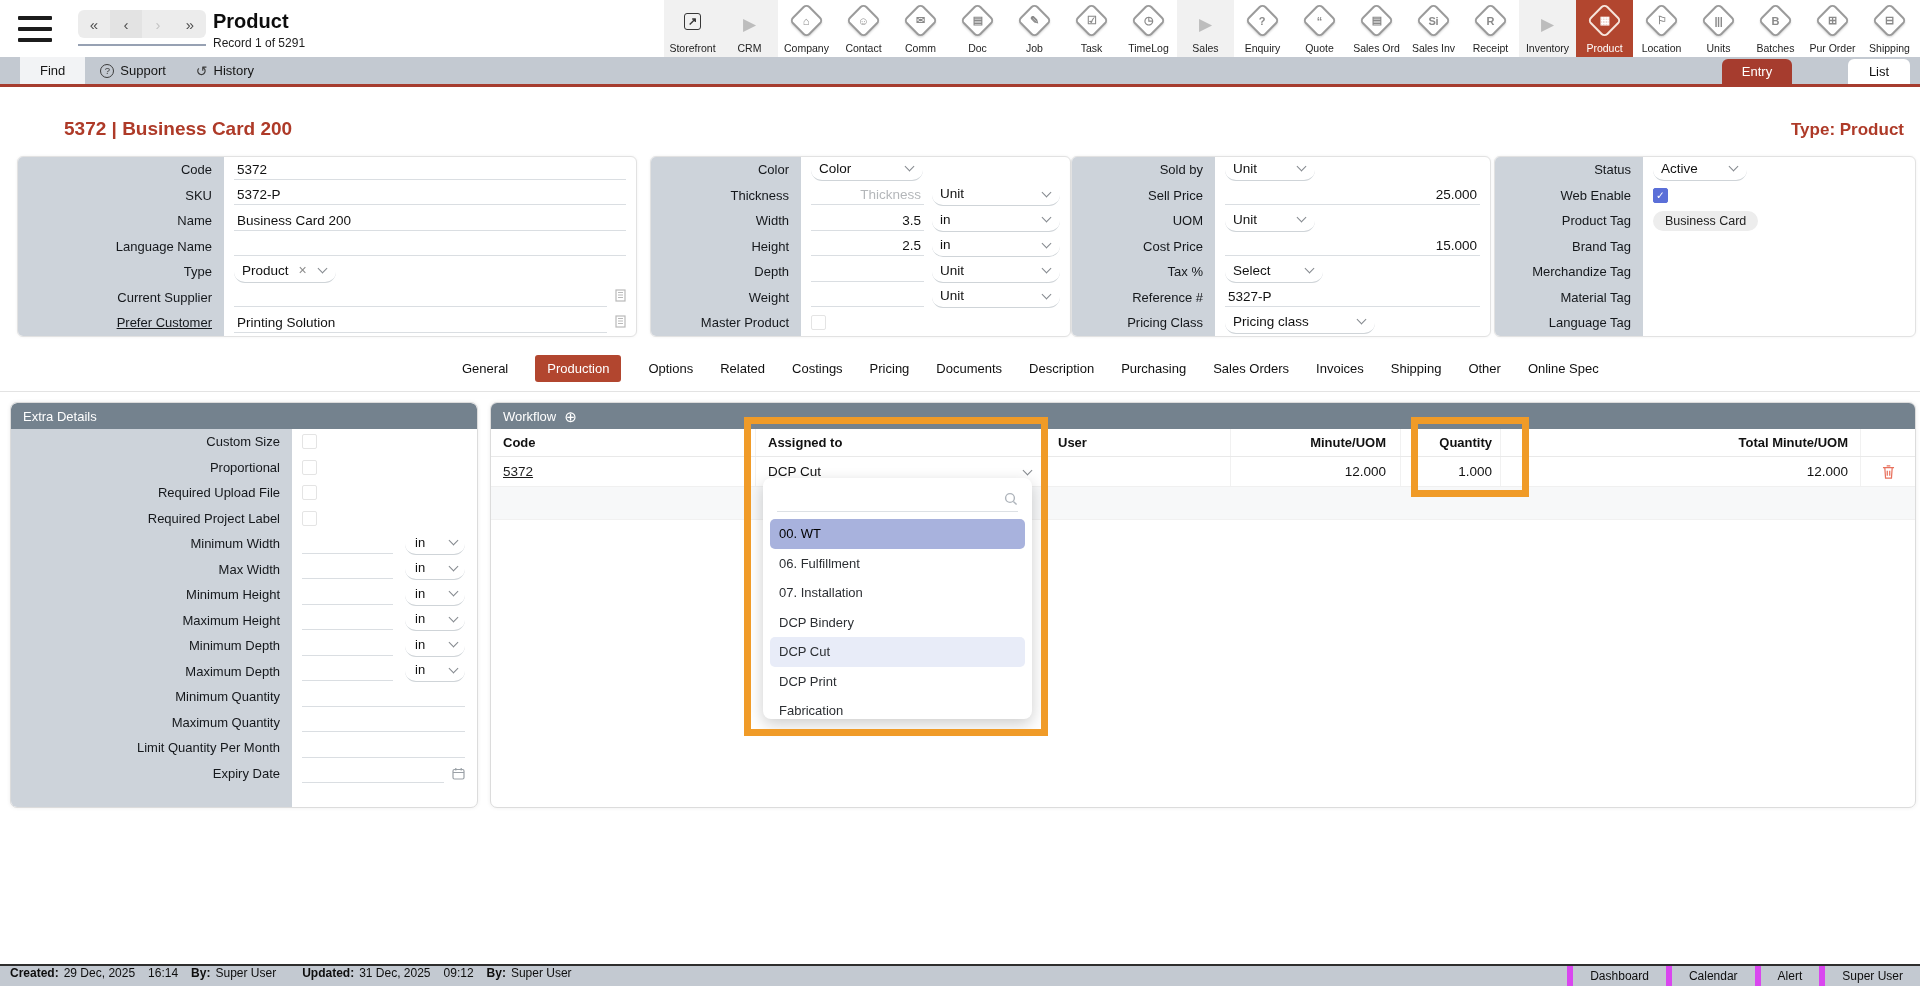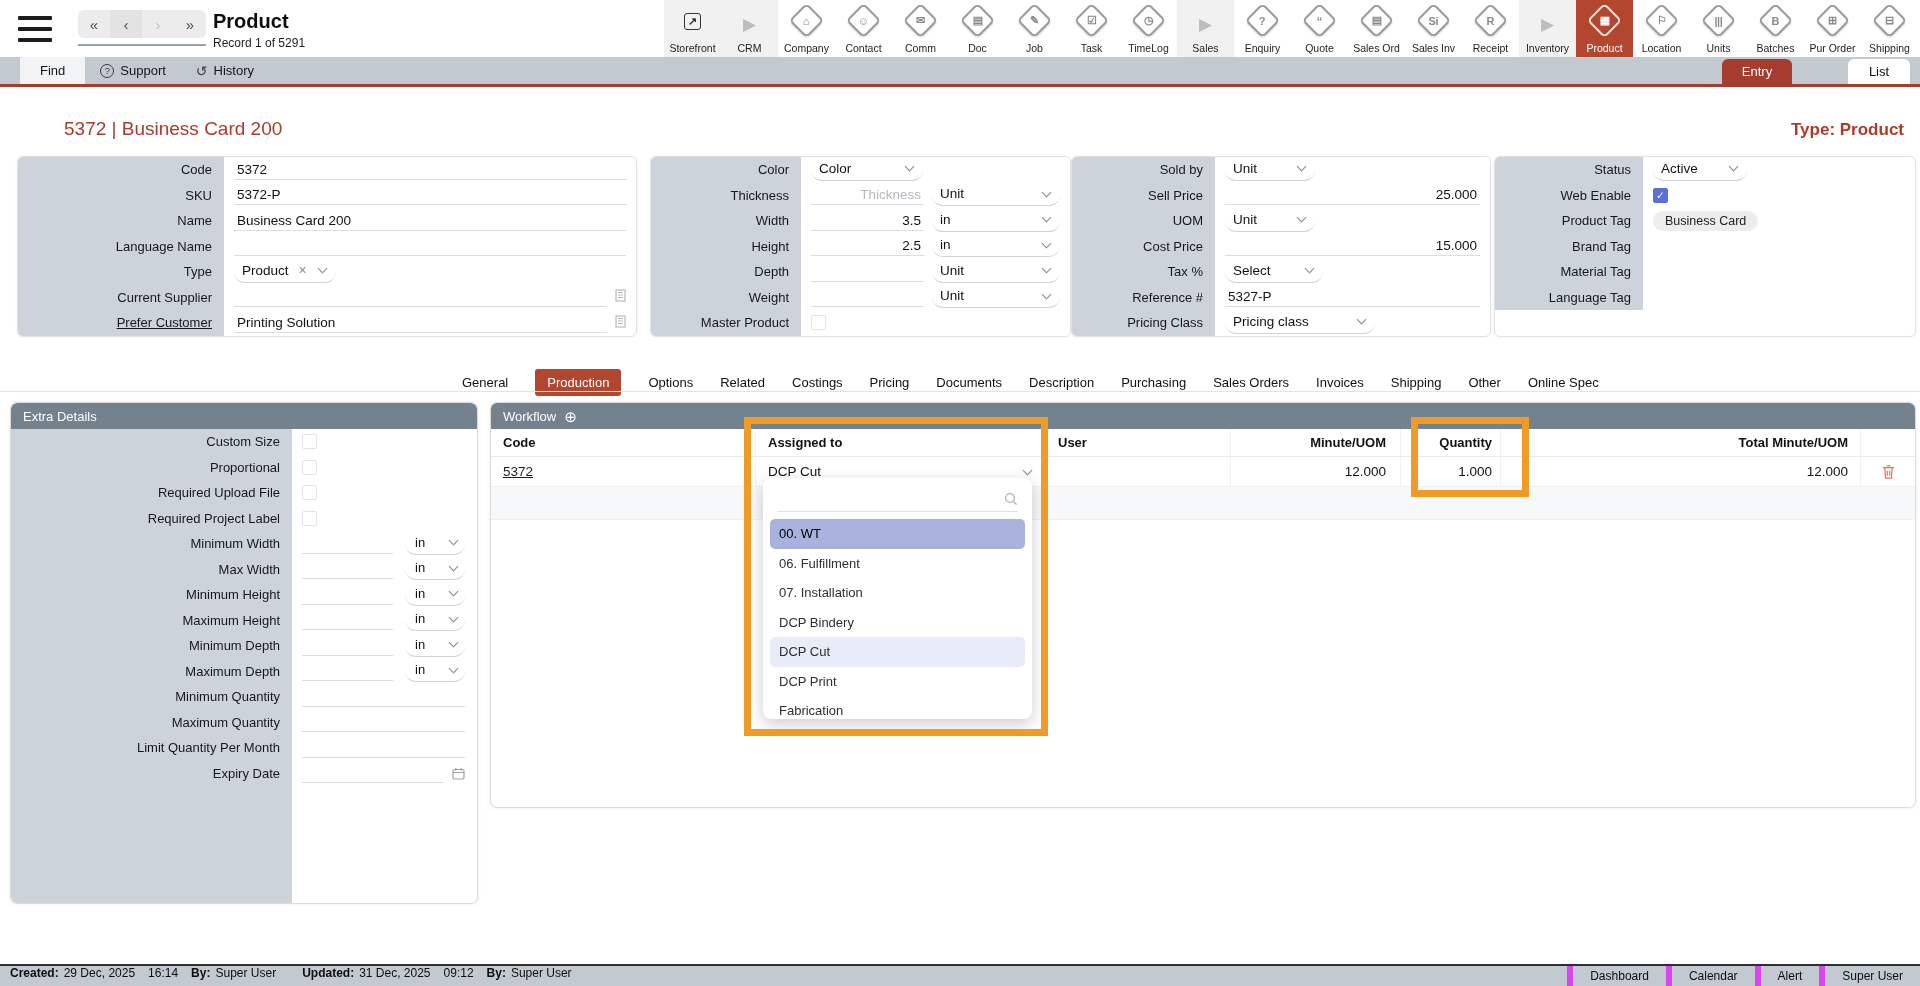--- a/index.html
+++ b/index.html
@@ -35,21 +35,21 @@
   .menubar { position:absolute; left:0; top:57px; right:0; height:27px; background:#c3c9d1; display:flex; align-items:stretch; font-size:13px;padding-left:20px; }
   .mb-item { display:flex; align-items:center; gap:6px; padding:0 15px; cursor:pointer; color:#151515; }
   .mb-find { background:#f2f3f5; padding:0 20px; }
   .circq { width:14px; height:14px; border:1.2px solid #3c3c3c; border-radius:50%; font-size:9.5px; display:flex; align-items:center; justify-content:center; color:#3c3c3c; }
   .histi { font-size:14px; color:#3c3c3c; }
   .redline { position:absolute; left:0; top:84px; right:0; height:3px; background:#a63c2e; }
   .tab-entry { position:absolute; right:128px; top:59px; height:25px; min-width:70px; background:#a63c2e; color:#fff; border-radius:6px 6px 0 0; display:flex; align-items:center; justify-content:center; font-size:13px; padding:0 1px; cursor:pointer; z-index:2; }
   .tab-list { position:absolute; right:10px; top:59px; height:25px; min-width:62px; background:#fff; color:#111; border-radius:6px 6px 0 0; display:flex; align-items:center; justify-content:center; font-size:13px; padding:0 14px; cursor:pointer; z-index:2; }
 
   
-  .pagetitle { position:absolute; left:64px; top:118px; font-size:19px; font-weight:normal; color:#ae3a28; }
+  .pagetitle { position:absolute; left:64px; top:118px; font-size:19px; font-weight:bold; color:#ae3a28; }
   .pagetype { position:absolute; right:16px; top:120px; font-size:17px; font-weight:bold; color:#ae3a28; }
 
   
   .fpanel { position:absolute; top:156px; height:181px; background:#fff; border:1px solid #e2e2e2; border-radius:6px; overflow:hidden; box-shadow:0 0 3px rgba(0,0,0,.06); display:flex; flex-direction:column; }
   .fp1 { left:17px;   width:620px; } .fp1 .flabel { width:206px; }
   .fp2 { left:650px;  width:421px; } .fp2 .flabel { width:150px; }
   .fp3 { left:1071px; width:420px; } .fp3 .flabel { width:143px; }
   .fp4 { left:1494px; width:422px; } .fp4 .flabel { width:148px; }
   .frow { display:flex; height:25.5px; flex:none; align-items:stretch; }
   .flabel { background:#cdd3da; display:flex; align-items:center; justify-content:flex-end; padding-right:12px; font-size:13px; color:#15181c; white-space:nowrap; }
@@ -60,31 +60,31 @@
   .selpill { display:inline-flex; align-items:center; justify-content:space-between; border-bottom:1px solid #cfd4d8; border-radius:0 0 11px 11px; padding:2px 10px 4px 8px; font-size:13.5px; color:#111; cursor:pointer; white-space:nowrap; }
   .chv { width:7px; height:7px; border-right:1.4px solid #84898e; border-bottom:1.4px solid #84898e; transform:rotate(45deg); margin-left:12px; flex:none; margin-top:-3px; }
   .xclr { color:#8c8c8c; font-size:14px; margin-left:10px; line-height:1; }
   .cb { width:15px; height:15px; border:1.5px solid #e4e4e4; border-radius:2px; background:#fff; flex:none; cursor:pointer; }
   .cb.checked { background:#5b6fd8; border-color:#5b6fd8; display:flex; align-items:center; justify-content:center; }
   .cb.checked::after { content:"✓"; color:#fff; font-size:10.5px; }
   .bldg { margin-left:auto; flex:none; }
   .tagchip { background:#ededed; border-radius:12px; padding:3px 12px; font-size:12.5px; color:#222; white-space:nowrap; }
 
   
-  .tabs { position:absolute; left:462px; top:368px; height:28px; display:flex; gap:27px; align-items:center; font-size:13px; color:#101010; }
+  .tabs { position:absolute; left:462px; top:354px; height:28px; display:flex; gap:27px; align-items:center; font-size:13px; color:#101010; }
   .tab { cursor:pointer; white-space:nowrap; }
   .tab.active { background:#b2462f; color:#fff; padding:6px 12px; border-radius:3px; }
   .tabdiv { position:absolute; left:0; right:0; top:391px; height:1px; background:#e3e3e3; }
 
   
   .lpanel { position:absolute; top:402px; background:#fff; border:1px solid #dcdcdc; border-radius:7px; box-shadow:0 0 4px rgba(0,0,0,.07); }
   .phead { height:26px; background:#74828e; color:#fff; font-size:13px; display:flex; align-items:center; gap:8px; padding-left:12px; border-radius:6px 6px 0 0; }
   .plus { font-size:15px; line-height:1; cursor:pointer; }
 
-  .extra { left:10px; width:468px; height:502px; display:flex; flex-direction:column; overflow:hidden; }
+  .extra { left:10px; width:468px; height:406px; display:flex; flex-direction:column; overflow:hidden; }
   .erow { display:flex; height:25.5px; flex:none; align-items:stretch; }
   .erow.fill { flex:1; }
   .elabel { width:281px; background:#cdd3da; display:flex; align-items:center; justify-content:flex-end; padding-right:12px; font-size:13px; color:#15181c; white-space:nowrap; }
   .ectrl { flex:1; display:flex; align-items:center; padding:0 12px 0 10px; min-width:0; }
   .unitsel { display:inline-flex; align-items:center; justify-content:space-between; border-bottom:1px solid #cfd4d8; border-radius:0 0 11px 11px; padding:2px 8px 4px 10px; font-size:13px; margin-left:12px; width:60px; flex:none; cursor:pointer; }
 
   .workflow { left:490px; width:1426px; height:406px; }
   .wthead, .wtrow { display:flex; align-items:center; }
   .wthead { height:28px; font-weight:bold; font-size:13px; border-bottom:1px solid #e9e9e9; }
   .wtrow { height:30px; font-size:13.5px; border-bottom:1px solid #f0f0f0; }
@@ -496,20 +496,24 @@
       <div class="flabel">Product Tag</div>
     <div class="fctrl">
         <span class="tagchip">Business Card</span>
       </div>
     </div>
   <div class="frow">
       <div class="flabel">Brand Tag</div>
     <div class="fctrl"></div>
     </div>
   <div class="frow">
+      <div class="flabel">Merchandize Tag</div>
+    <div class="fctrl"></div>
+    </div>
+  <div class="frow">
       <div class="flabel">Material Tag</div>
     <div class="fctrl"></div>
     </div>
   <div class="frow">
       <div class="flabel">Language Tag</div>
     <div class="fctrl"></div>
     </div>
 </div>
 
 <div class="tabs">

